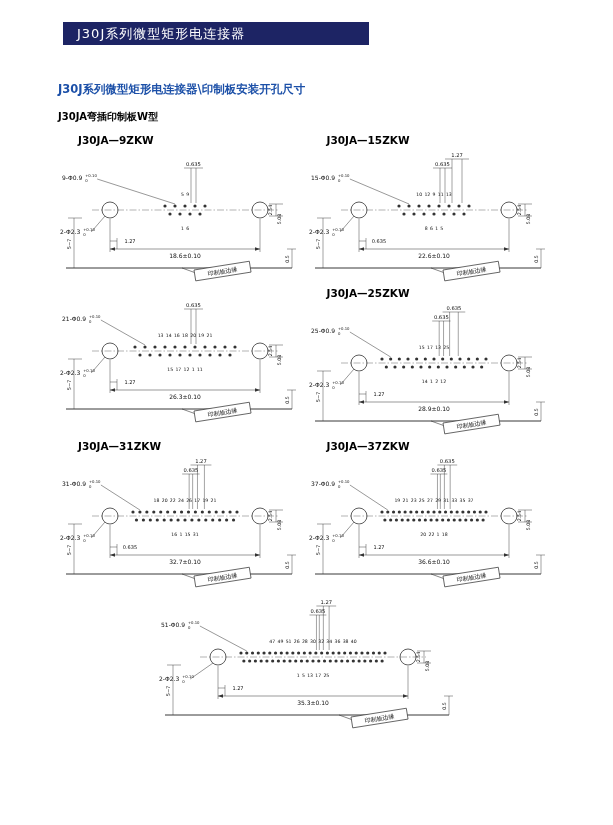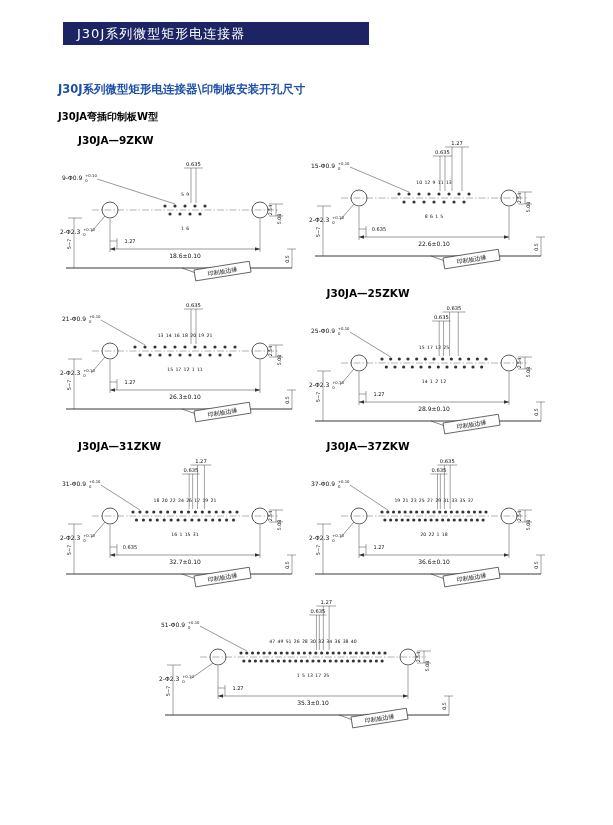--- a/index.html
+++ b/index.html
@@ -87,20 +87,21 @@
           <line x1="229" y1="103" x2="238" y2="103" stroke="#333" stroke-width="0.45"></line>
           <text x="231" y="113" font-size="4.8" text-anchor="middle" xml:space="preserve" transform="rotate(-90 231 113)">0.5</text>
           <line x1="124" y1="122" x2="138" y2="127" stroke="#333" stroke-width="0.6"></line>
           <g transform="translate(136,124) rotate(-9)">
             <rect x="0" y="0" width="56" height="11" fill="#fff" stroke="#333" stroke-width="0.7"></rect>
             <text x="28" y="8" font-size="6" text-anchor="middle" xml:space="preserve">印制板边缘</text>
           </g>
         </svg>
       </div>
       <div class="dcell">
+        <div class="dtitle">J30JA—15ZKW</div>
         <svg viewBox="0 0 242 140" width="242" height="140">
           <line x1="34" y1="64" x2="220" y2="64" stroke="#666" stroke-width="0.5" stroke-dasharray="7 2 1.5 2"></line>
           <circle cx="52" cy="64" r="8" stroke="#333" stroke-width="0.8" fill="none"></circle>
           <circle cx="202" cy="64" r="8" stroke="#333" stroke-width="0.8" fill="none"></circle>
           <circle cx="92" cy="60" r="1.6" fill="#333"></circle>
           <circle cx="102" cy="60" r="1.6" fill="#333"></circle>
           <circle cx="112" cy="60" r="1.6" fill="#333"></circle>
           <circle cx="122" cy="60" r="1.6" fill="#333"></circle>
           <circle cx="132" cy="60" r="1.6" fill="#333"></circle>
           <circle cx="142" cy="60" r="1.6" fill="#333"></circle>

